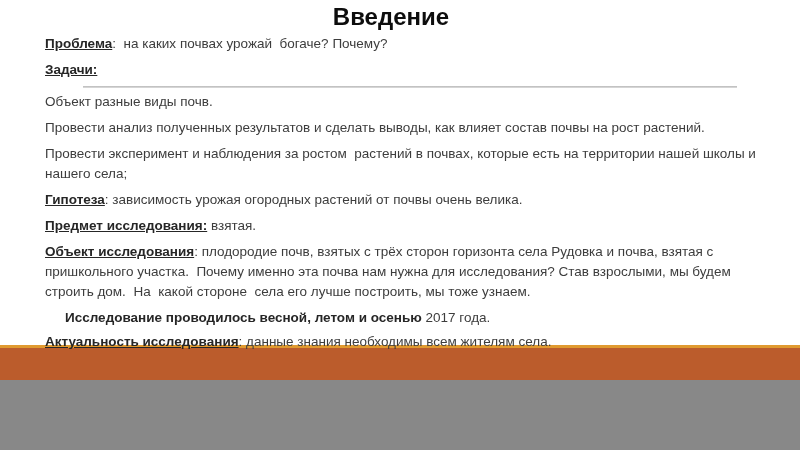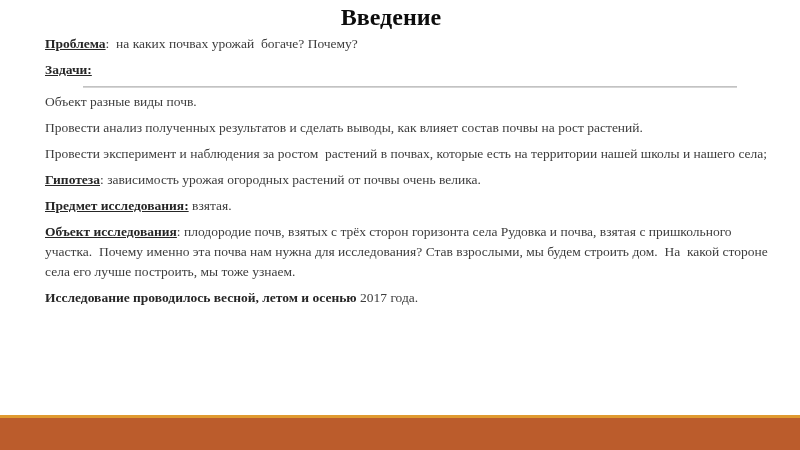--- a/index.html
+++ b/index.html
@@ -1,23 +1,23 @@
 <!DOCTYPE html>
 <html><head>
 <meta charset="utf-8">
 <style>
   * { margin: 0; padding: 0; box-sizing: border-box; }
   html, body { background: #888; }
   .slide {
     position: relative;
     width: 800px;
-    height: 450px;
+    height: 380px;
     background: #ffffff;
     overflow: hidden;
-    font-family: Liberation Serif, serif;
+    font-family: Liberation Sans, sans-serif;
   }
   .slide-title {
     margin-top: 3px;
     margin-bottom: 3px;
     text-align: center;
     font-size: 24px;
     line-height: 28px;
     font-weight: bold;
     color: #0d0d0d;
     letter-spacing: 0px;
@@ -33,21 +33,21 @@
     line-height: 20px;
     color: #3d3d3d;
     margin-bottom: 6px;
     white-space: pre-wrap;
     padding-left: 40px;
   }
   .content p.mb8 { margin-bottom: 8px; }
   .content p.mb4 { margin-bottom: 4px; }
   .lead-bu  { font-weight: bold; text-decoration: underline; color: #262626; }
   .lead-biu { font-weight: bold; font-style: italic; text-decoration: underline; color: #262626; }
-  .lead-b   { font-weight: bold; color: #262626; }
+  .lead-b   { font-weight: bold; color: #262626; margin-left: 20px; }
   .divider-line {
     height: 2px;
     margin: 6px 40px 4px 78px;
     background: linear-gradient(#b9b9b9, #dedede);
   }
   .footer-accent {
     position: absolute;
     left: 0; right: 0;
     bottom: 32px;
     height: 3px;
@@ -86,18 +86,19 @@
 
     <p><span class="lead-bu">Гипотеза</span><span>: зависимость урожая огородных растений от почвы очень велика.</span></p>
 
     <p><span class="lead-bu">Предмет исследования:</span><span> взятая.</span></p>
 
     <p><span class="lead-bu">Объект исследования</span><span>: плодородие почв, взятых с трёх сторон горизонта села Рудовка и почва, взятая с пришкольного участка.  Почему именно эта почва нам нужна для исследования? Став взрослыми, мы будем строить дом.  На  какой стороне  села его лучше построить, мы тоже узнаем.</span></p>
 
 
     <p class="mb4"><span class="lead-b">Исследование проводилось весной, летом и осенью</span><span> 2017 года.</span></p>
 
+    <p><span class="lead-bu">Актуальность исследования</span><span>: данные знания необходимы всем жителям села.</span></p>
 
   </div>
 
   <div class="footer-accent"></div>
   <div class="footer-bar"></div>
 </div>
 
 </body></html>

